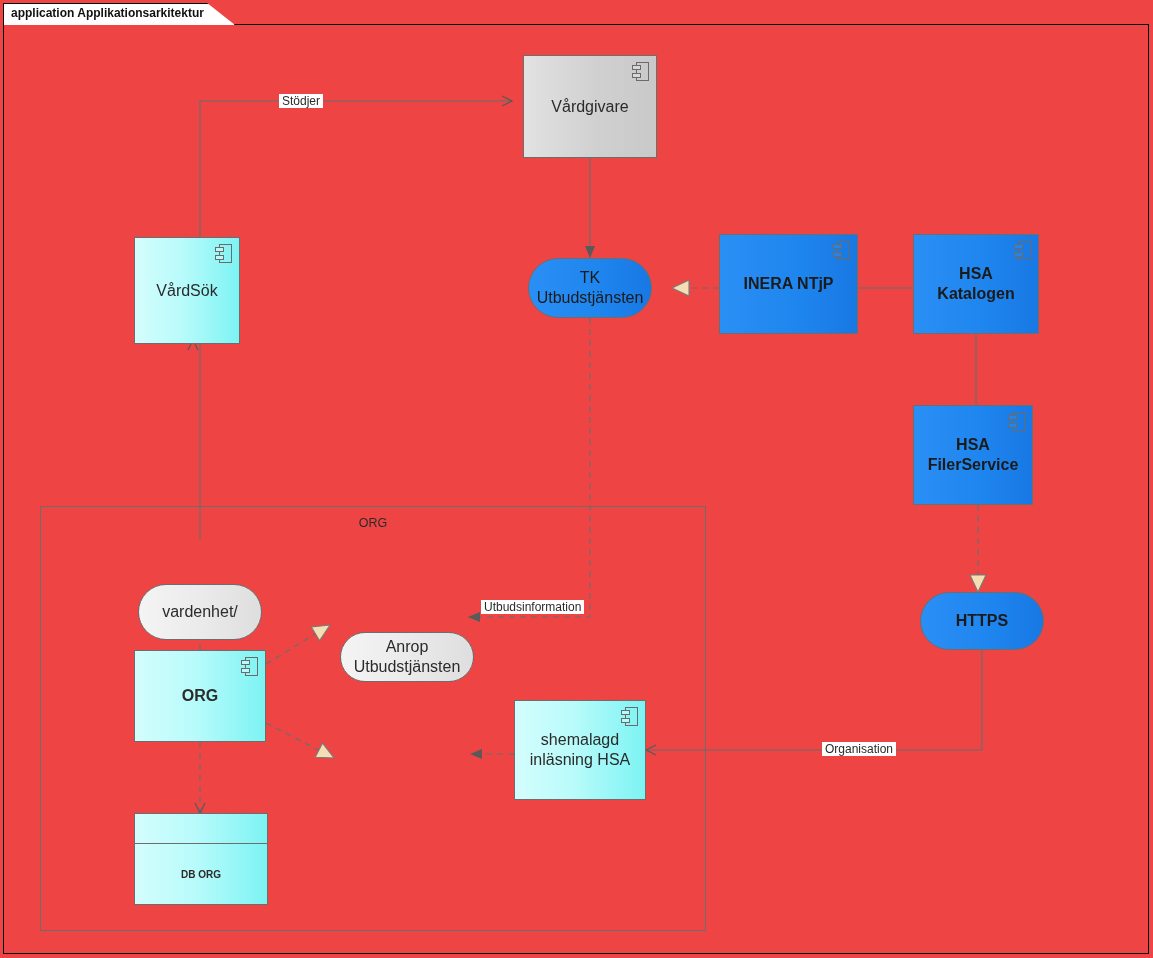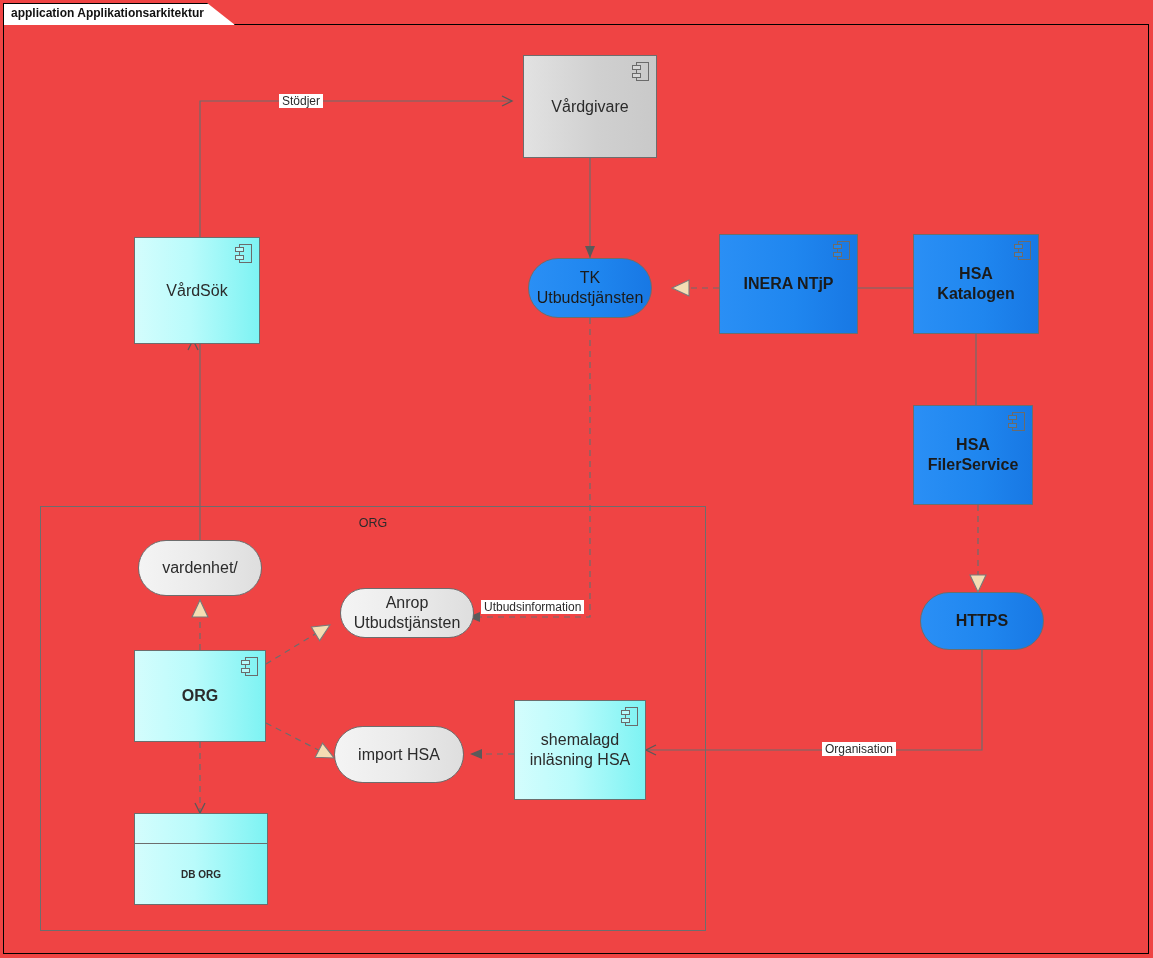--- a/index.html
+++ b/index.html
@@ -85,20 +85,21 @@
   .comp-blue {
     background: linear-gradient(to right, #2a8ff5 0%, #1f86ef 55%, #1878e4 100%);
     border-color: #6d6d6d;
   }
   .iface {
     border: 1px solid #6d6d6d;
     border-radius: 999px;
   }
   .iface-grey {
     background: linear-gradient(to right, #f4f4f4 0%, #ebebeb 50%, #dedede 100%);
+    margin-top: 44px;
   }
   .iface-blue {
     background: linear-gradient(to right, #2a8ff5 0%, #1f86ef 55%, #1878e4 100%);
   }
   
   .comp-glyph {
     position: absolute;
     right: 7px;
     top: 6px;
     width: 17px;
@@ -243,21 +244,21 @@
 
   <div class="node comp comp-grey" style="left:523px; top:55px; width:134px; height:103px;">
     <span class="comp-glyph">
       <span class="body"></span>
         <span class="tab1"></span>
         <span class="tab2"></span>
     </span>
     <span>Vårdgivare</span>
   </div>
 
-  <div class="node comp comp-cyan" style="left:134px; top:237px; width:126px; height:107px;text-align:center;">
+  <div class="node comp comp-cyan" style="left:134px; top:237px; width:106px; height:107px;text-align:center;">
     <span class="comp-glyph">
       <span class="body"></span>
         <span class="tab1"></span>
         <span class="tab2"></span>
     </span>
     <span>VårdSök</span>
   </div>
 
   <div class="node iface iface-blue" style="left:528px; top:258px; width:124px; height:60px; color:#1b1b1b;">
     <span>TK Utbudstjänsten</span>
@@ -295,23 +296,20 @@
   </div>
 
   <div class="node iface iface-grey" style="left:138px; top:540px; width:124px; height:56px;">
     <span>vardenhet/</span>
   </div>
 
   <div class="node iface iface-grey" style="left:340px; top:588px; width:134px; height:50px;text-align:center;">
     <span>Anrop Utbudstjänsten</span>
   </div>
 
-  <div class="node iface iface-grey" style="left:334px; top:726px; width:130px; height:57px;">
-    <span>import HSA</span>
-  </div>
 
   <div class="node comp comp-cyan" style="left:134px; top:650px; width:132px; height:92px; font-weight:bold;">
     <span class="comp-glyph">
       <span class="body"></span>
         <span class="tab1"></span>
         <span class="tab2"></span>
     </span>
     <span>ORG</span>
   </div>
 

